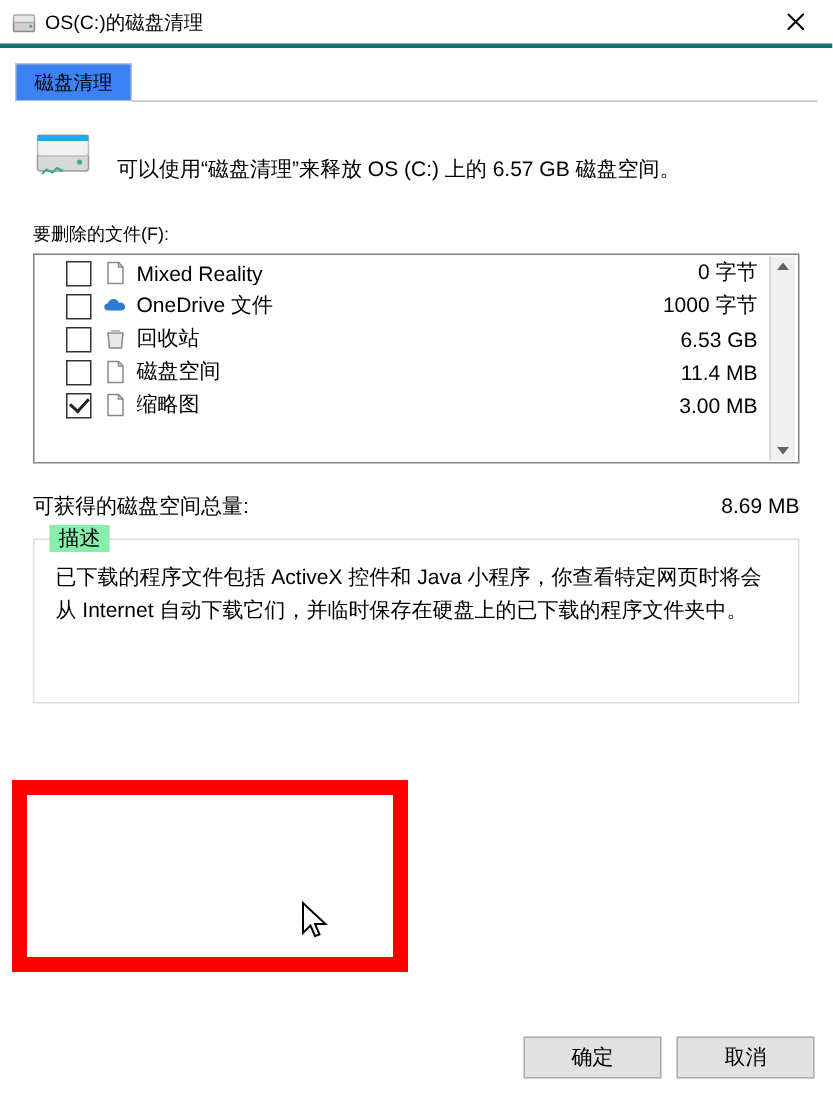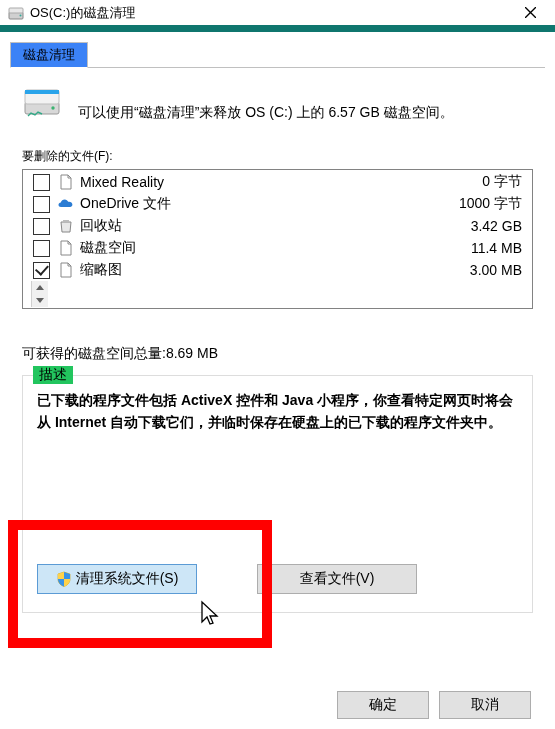--- a/index.html
+++ b/index.html
@@ -9,21 +9,21 @@
     font-size: 14px;
     background: #fff;
     color: #000;
     width: 555px; height: 729px;
     overflow: hidden;
   }
   .titlebar {
     display: flex; align-items: center;
     height: 32px;
     padding: 0 2px 0 8px;
-    border-bottom: 7px solid #0f766e;
+    border-bottom: 3px solid #0f766e;
   }
   .titlebar .drive-icon { width: 16px; height: 16px; margin-right: 6px; }
   .titlebar .title { flex: 1; font-size: 13px; }
   .titlebar .close {
     width: 46px; height: 30px;
     display: flex; align-items: center; justify-content: center;
     cursor: pointer;
   }
   .tabstrip {
     margin: 10px 10px 0 10px;
@@ -50,24 +50,23 @@
     gap: 16px;
     margin-bottom: 26px;
   }
   .disk-icon { width: 40px; height: 40px; flex-shrink: 0; margin-top: 2px; }
   .intro-text { font-size: 14px; padding-top: 6px; }
   .section-label { font-size: 12px; margin-bottom: 4px; }
   .files-box {
     border: 1px solid #828282;
     background: #fff;
     height: 140px;
-    padding: 1px 2px 1px 8px;
+    padding: 1px 2px 1px 19px;
     overflow: hidden;
     display: flex;
-    flex-direction: column;
   }
   .files-list {
     flex: 1;
     overflow: hidden;
   }
   .file-row {
     display: flex;
     align-items: center;
     height: 22px;
     padding: 0 2px;
@@ -102,42 +101,41 @@
   }
   .scrollbar-stub .arrow {
     width: 0; height: 0;
     border-left: 4px solid transparent;
     border-right: 4px solid transparent;
     margin: 4px 0;
   }
   .scrollbar-stub .arrow.up { border-bottom: 5px solid #606060; }
   .scrollbar-stub .arrow.down { border-top: 5px solid #606060; }
   .total-row {
-    margin-top: 36px;
-    display: flex; 
+    margin-top: 20px;
+    display: flex; justify-content: space-between;
     font-size: 14px;
   }
   .fieldset {
     margin-top: 12px;
     border: 1px solid #ddd;
     padding: 14px 14px 18px 14px;
     position: relative;
   }
   .fieldset .legend {
     position: absolute;
     top: -10px; left: 10px;
-    background: #22c55e;
+    background: #86efac;
     padding: 0 6px;
     font-size: 14px;
   }
   .desc-text {
     font-size: 14px;
     line-height: 1.55;
     min-height: 76px;
-    font-weight: bold;
   }
   .action-row {
     margin-top: 98px;
     display: flex;
     gap: 60px;
     justify-content: flex-start;
   }
   .btn {
     height: 30px;
     min-width: 160px;
@@ -157,21 +155,21 @@
   }
   .shield-icon { width: 16px; height: 16px; }
   .highlight-box {
     position: absolute;
     border: 10px solid #ff0000;
     pointer-events: none;
   }
   .bottom-bar {
     position: absolute;
     bottom: 10px;
-    right: 24px;
+    right: 12px;
     display: flex;
     gap: 10px;
   }
   .bottom-bar .btn { min-width: 92px; height: 28px; background: #e1e1e1; }
   .cursor {
     position: absolute;
     width: 20px; height: 28px;
     pointer-events: none;
   }
   .wrap { position: relative; width: 555px; height: 729px; }
@@ -234,21 +232,21 @@
             <span class="fname">OneDrive 文件</span>
             <span class="fsize">1000 字节</span>
           </div>
           <div class="file-row">
             <span class="cb"></span>
             <svg class="ficon" viewBox="0 0 16 16">
               <path d="M3 4h10l-1 10H4z" fill="#e8e8e8" stroke="#888"></path>
               <rect x="5" y="2" width="6" height="2" fill="#bbb"></rect>
             </svg>
             <span class="fname">回收站</span>
-            <span class="fsize">3.42 GB</span>
+            <span class="fsize">6.53 GB</span>
           </div>
           <div class="file-row">
             <span class="cb"></span>
             <svg class="ficon" viewBox="0 0 16 16">
               <path d="M3 1h7l3 3v11H3z" fill="#fff" stroke="#888"></path>
               <path d="M10 1v3h3" fill="none" stroke="#888"></path>
             </svg>
             <span class="fname">磁盘空间</span>
             <span class="fsize">11.4 MB</span>
           </div>
@@ -270,35 +268,20 @@
 
     <div class="total-row">
       <span>可获得的磁盘空间总量:</span>
       <span>8.69 MB</span>
     </div>
 
     <div class="fieldset">
       <span class="legend">描述</span>
       <div class="desc-text">已下载的程序文件包括 ActiveX 控件和 Java 小程序，你查看特定网页时将会从 Internet 自动下载它们，并临时保存在硬盘上的已下载的程序文件夹中。</div>
 
-      <div class="action-row">
-        <button class="btn primary-high">
-          <svg class="shield-icon" viewBox="0 0 16 16">
-            <path d="M8 1 L14 3 V8 C14 12 11 14.5 8 15.5 C5 14.5 2 12 2 8 V3 Z" fill="#ffd24a" stroke="#c79a00" stroke-width="0.6"></path>
-            <path d="M8 1 L14 3 V8 L8 8 Z" fill="#3893e8"></path>
-            <path d="M8 8 L2 8 V3 L8 1 Z" fill="#ffd24a"></path>
-            <path d="M8 8 L14 8 C14 12 11 14.5 8 15.5 Z" fill="#ffd24a"></path>
-            <path d="M8 8 L8 15.5 C5 14.5 2 12 2 8 Z" fill="#3893e8"></path>
-          </svg>
-          <span>清理系统文件(S)</span>
-        </button>
-        <button class="btn">
-          <span>查看文件(V)</span>
-        </button>
-      </div>
     </div>
 
   </div>
 
   <div class="bottom-bar">
     <button class="btn">
       <span>确定</span>
     </button>
     <button class="btn">
       <span>取消</span>

